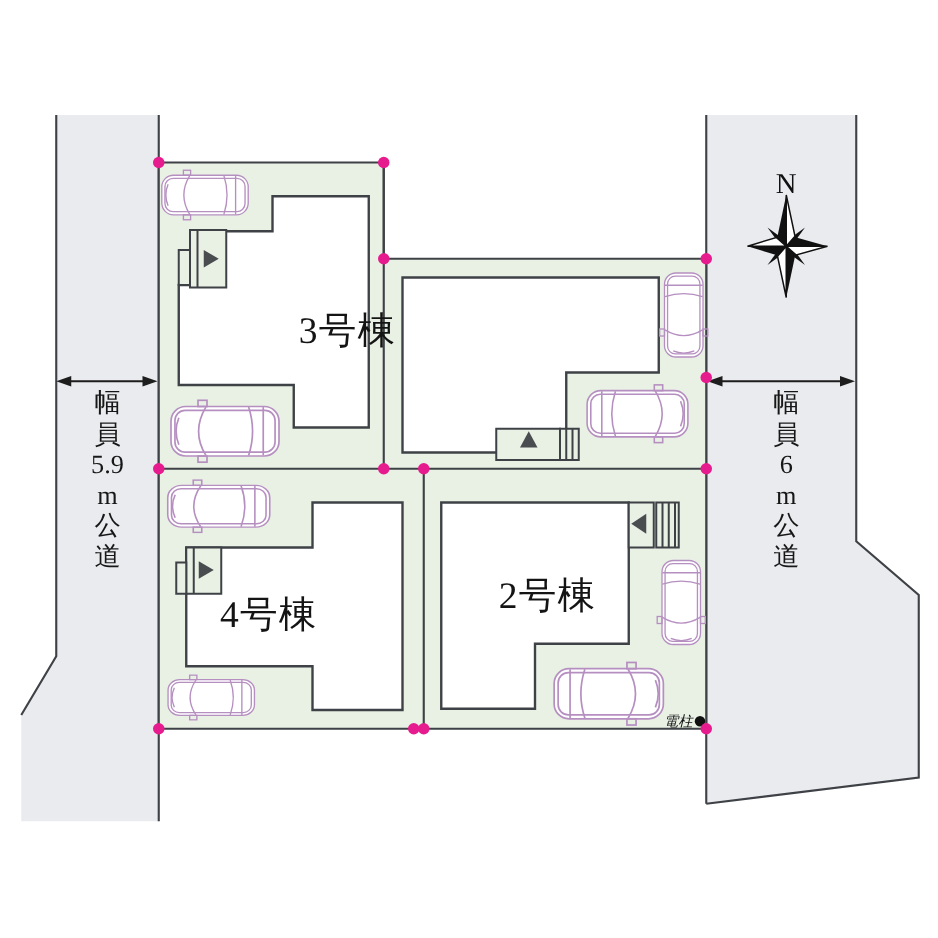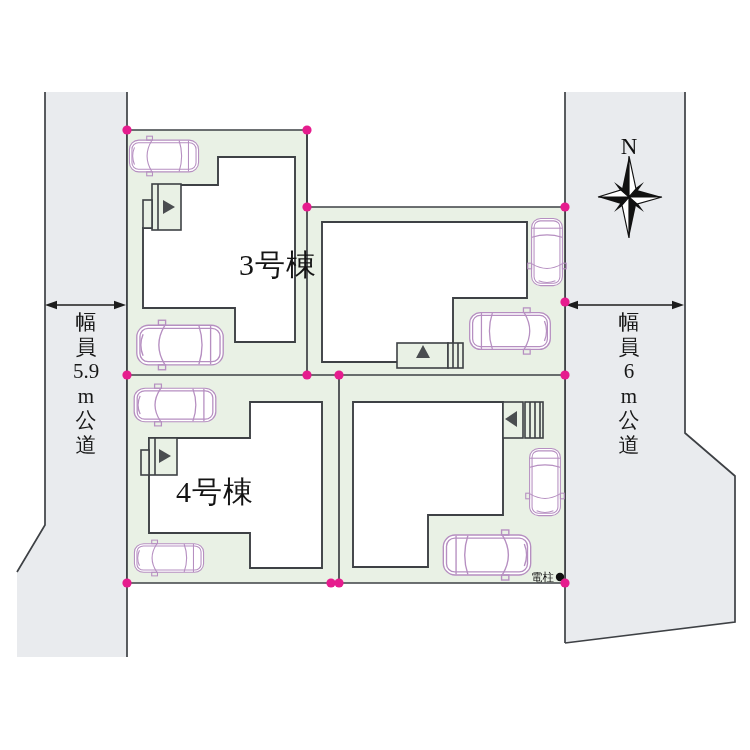--- a/index.html
+++ b/index.html
@@ -10,21 +10,21 @@
   #plan-svg{position:absolute;left:0;top:0;}
   .label{position:absolute;transform:translate(-50%,-50%);white-space:nowrap;}
   .bldg-label{font-size:30px;letter-spacing:1px;color:#141414;}
   .road-label{
     position:absolute;transform:translateX(-50%);width:44px;
     display:flex;flex-direction:column;align-items:center;
     font-size:21px;line-height:24.5px;color:#171717;text-align:center;
   }
   .road-label .ln{display:block;}
   .north-label{font-size:23px;color:#111;}
-  .pole-label{font-size:11.5px;color:#111;transform:translate(-100%,-50%);}
+  .pole-label{font-size:11.5px;color:#111;transform:translate(-100%,-50%);font-style:italic;}
 </style>
 </head>
 <body>
 
 <div id="stage">
 
   <svg id="plan-svg" width="750" height="750" viewBox="0 0 750 750">
 
     <defs>
 
@@ -139,20 +139,21 @@
       <circle cx="307" cy="375" r="4.6"></circle>
       <circle cx="339" cy="375" r="4.6"></circle>
       <circle cx="565" cy="375" r="4.6"></circle>
       <circle cx="127" cy="583" r="4.6"></circle>
       <circle cx="331" cy="583" r="4.6"></circle>
       <circle cx="339" cy="583" r="4.6"></circle>
       <circle cx="565" cy="583" r="4.6"></circle>
     </g>
   </svg>
 
+  <div class="label bldg-label" style="left:438px;top:477px;">2号棟</div>
   <div class="label bldg-label" style="left:230px;top:265px;margin-left:48px;">3号棟</div>
   <div class="label bldg-label" style="left:215px;top:492px;">4号棟</div>
 
   <div class="road-label" style="left:86px;top:310px;">
     <span class="ln">幅</span>
     <span class="ln">員</span>
     <span class="ln">5.9</span>
     <span class="ln">m</span>
     <span class="ln">公</span>
     <span class="ln">道</span>

